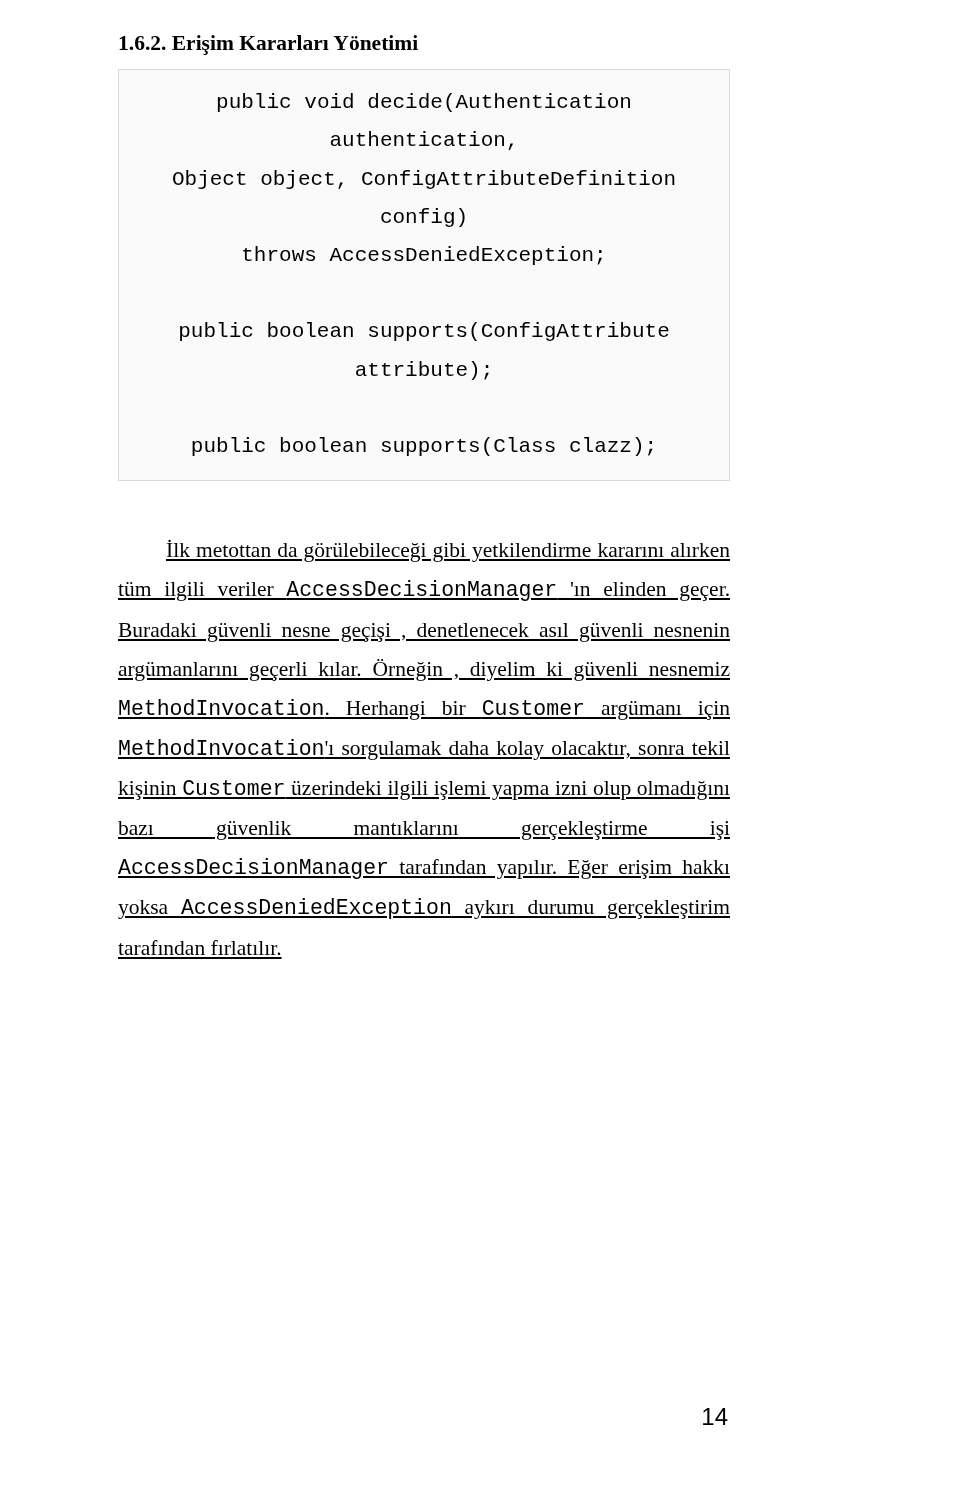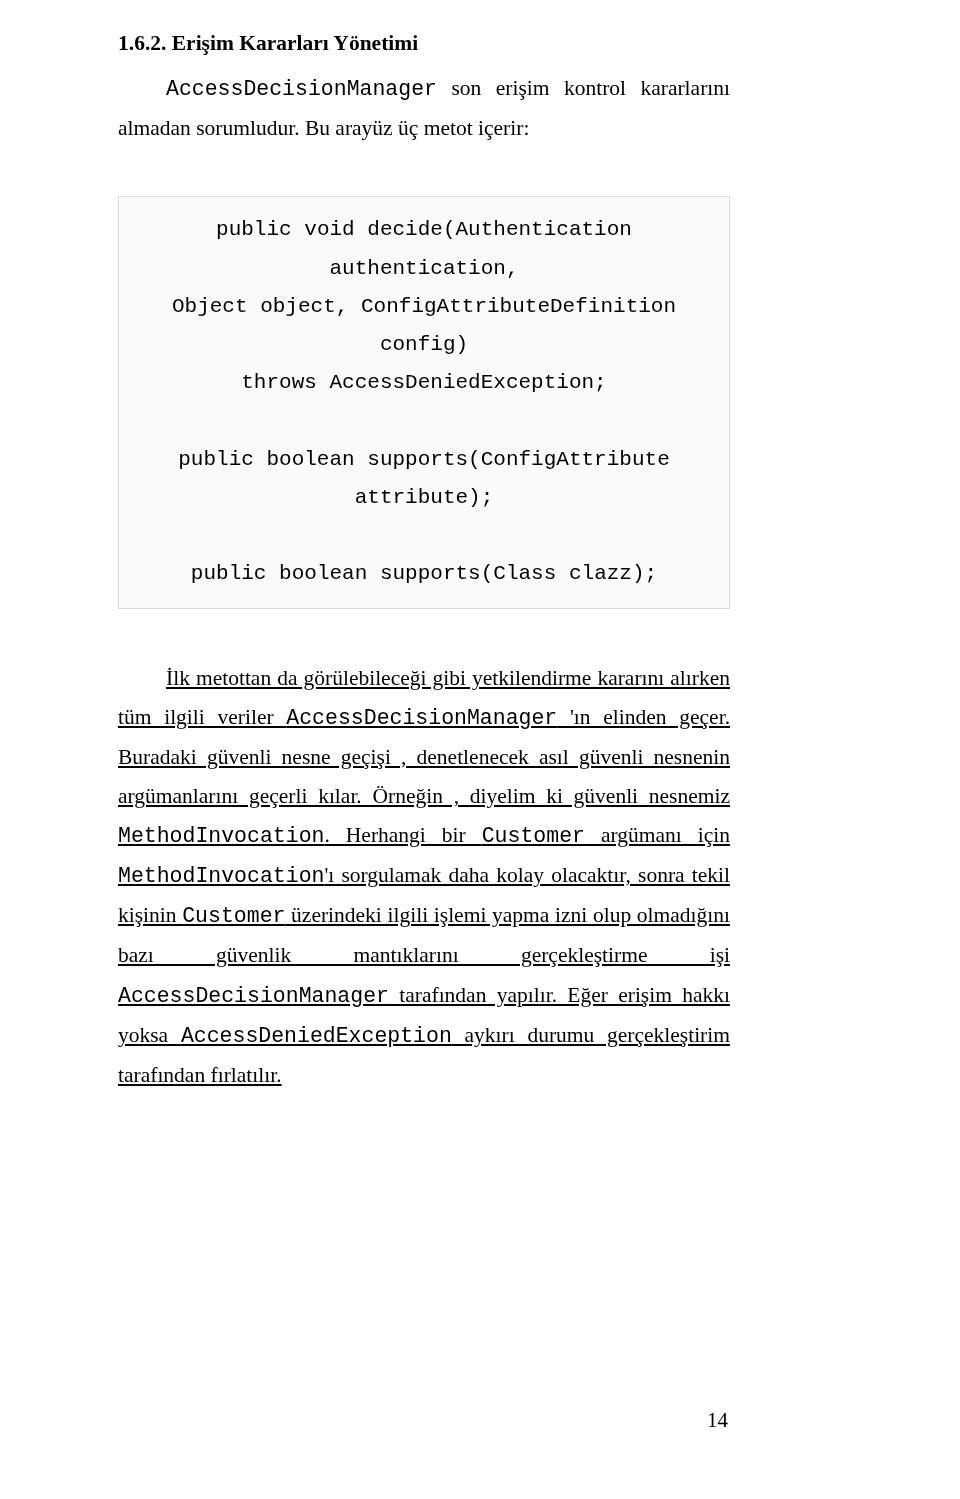--- a/index.html
+++ b/index.html
@@ -46,34 +46,31 @@
     font-size: 21px;
     line-height: 1.82;
     white-space: pre-wrap;
     margin: 0 0 50px 0;
     text-align: center;
   }
   .page-num {
     position: absolute;
     bottom: 60px;
     right: 120px;
-    font-size: 21px;
-    font-family: Liberation Serif, serif;
+    font-size: 24px;
+    font-family: Liberation Sans, sans-serif;
   }
 </style>
 </head>
 <body>
 
 <div class="page">
 
   <p class="heading">1.6.2. Erişim Kararları Yönetimi</p>
 
-  <p class="body-para para-spacing">
-    <span class="mono" style="margin-left:48px">AccessDecisionManager</span><span> son erişim kontrol kararlarını almadan sorumludur. Bu arayüz üç metot içerir:</span>
-  </p>
 
   <div class="code-box">public void decide(Authentication authentication,
 Object object, ConfigAttributeDefinition config)
 throws AccessDeniedException;
 
 public boolean supports(ConfigAttribute attribute);
 
 public boolean supports(Class clazz);</div>
 
   <p class="body-para indent">

